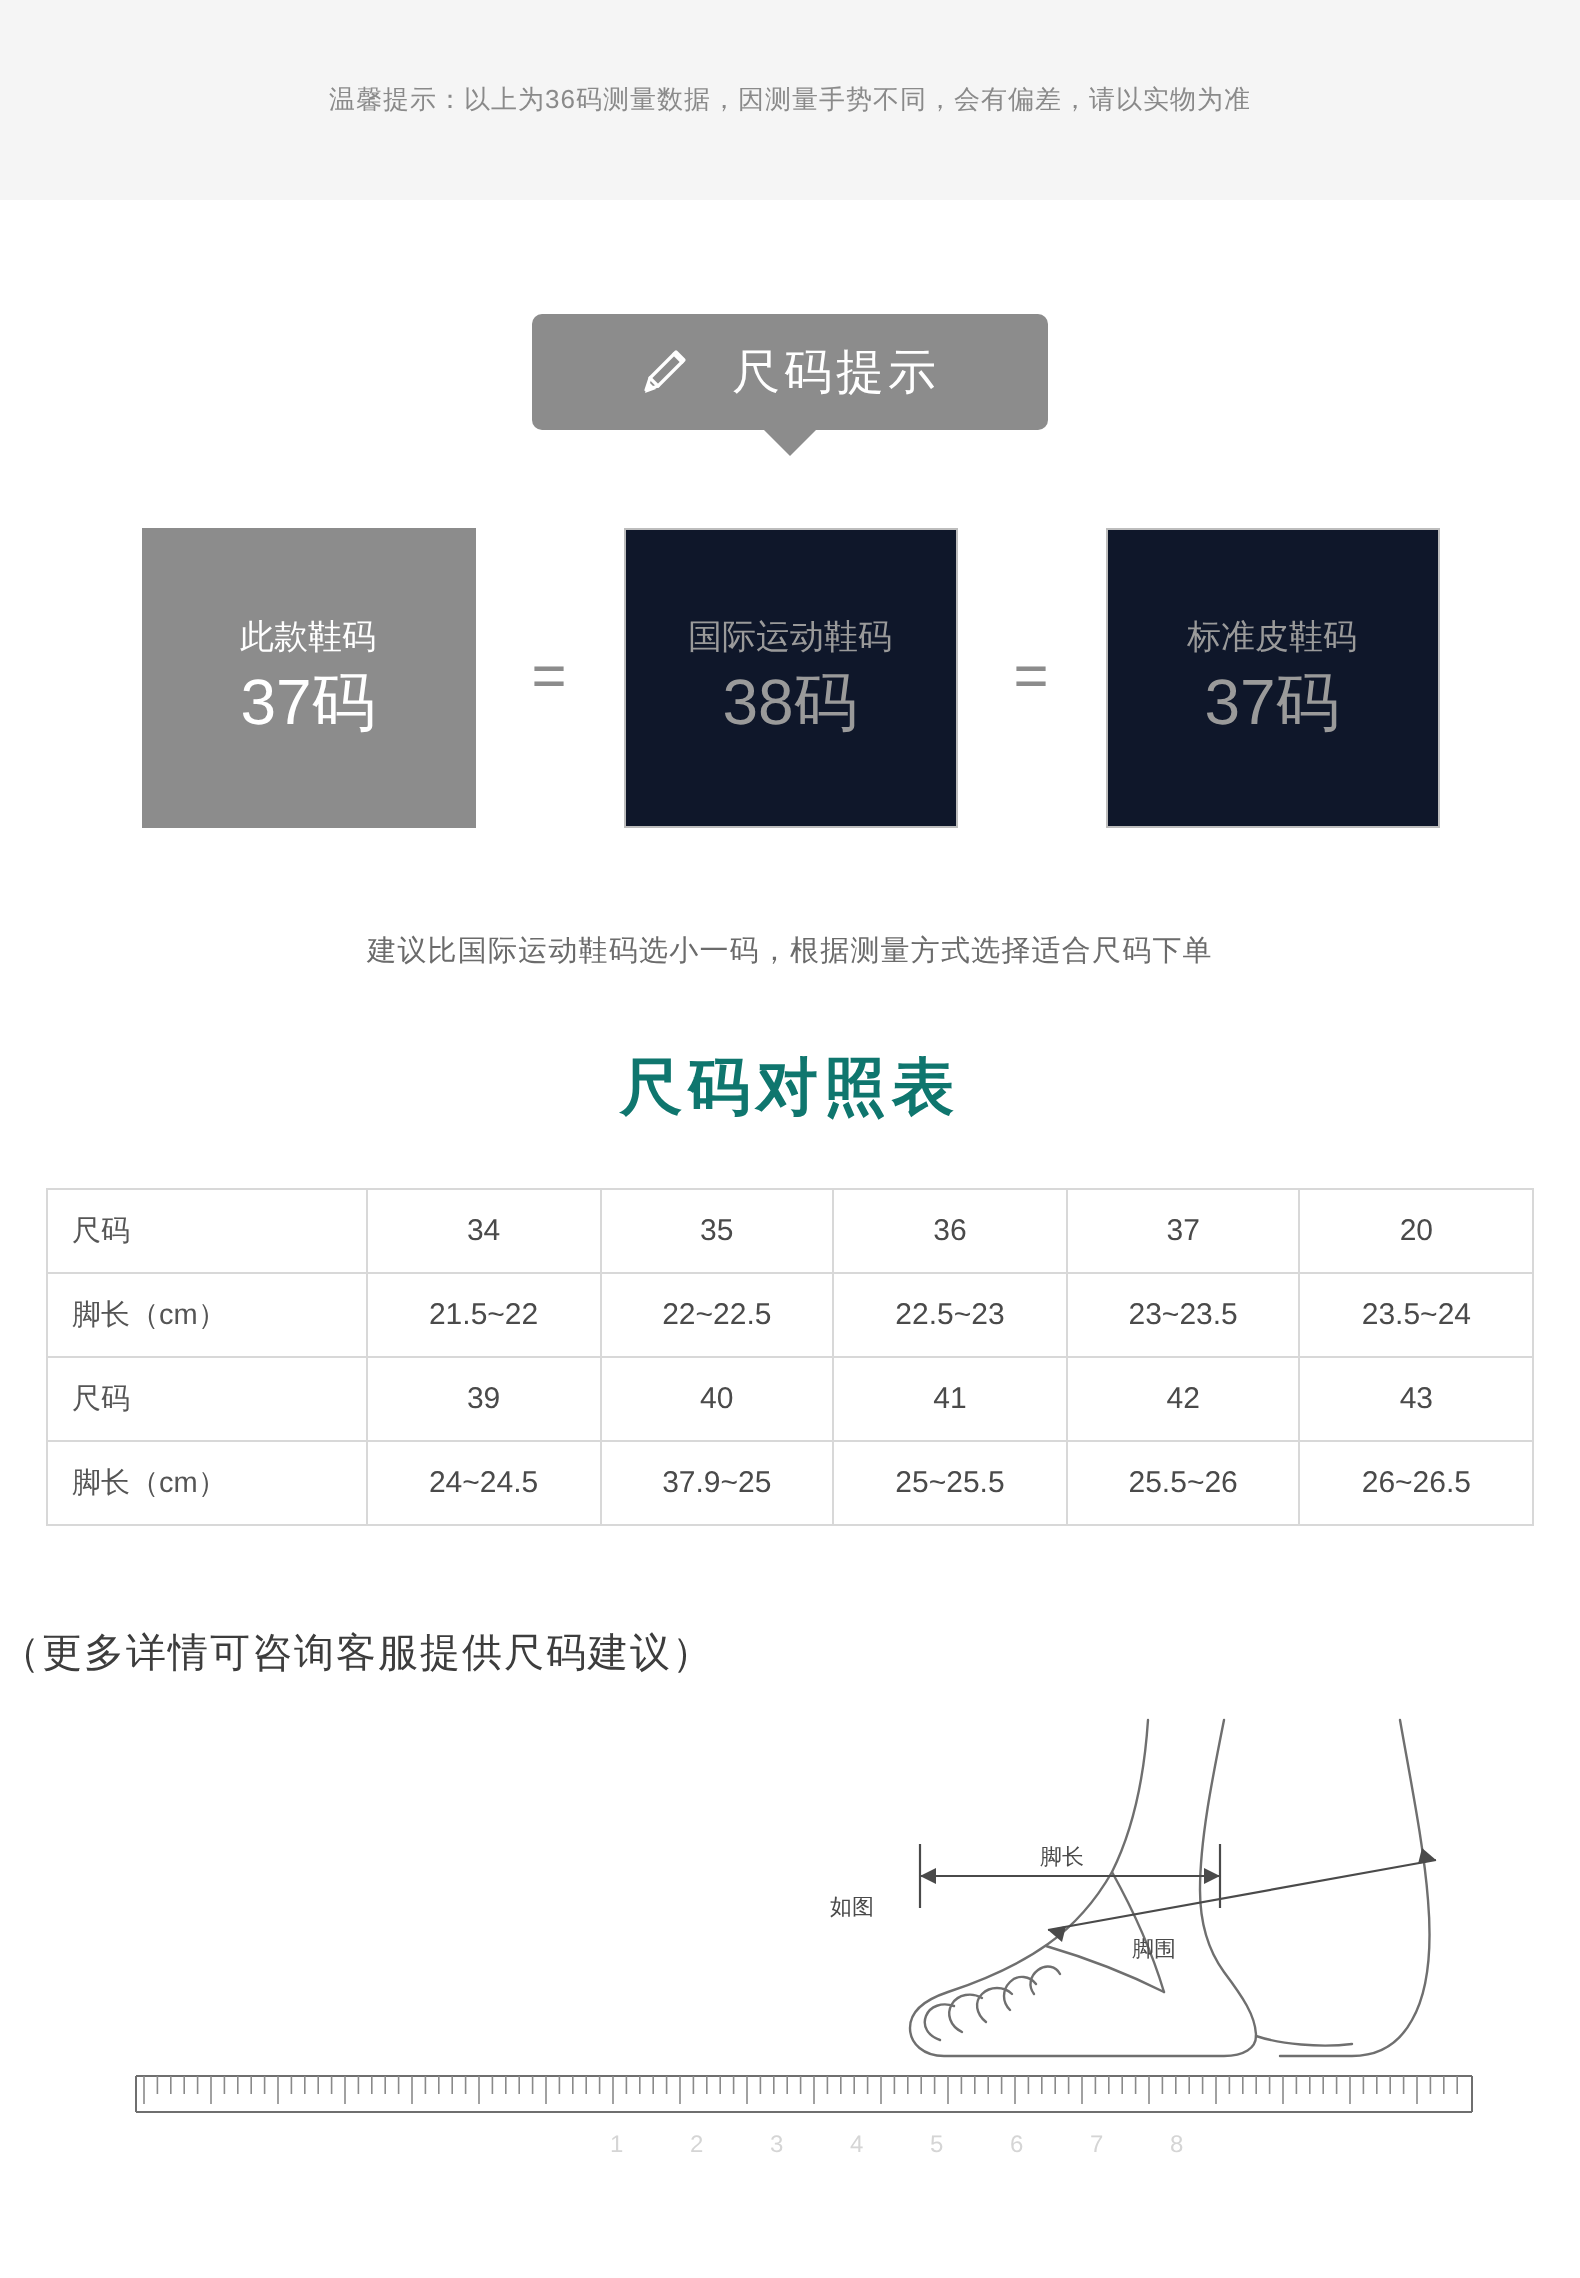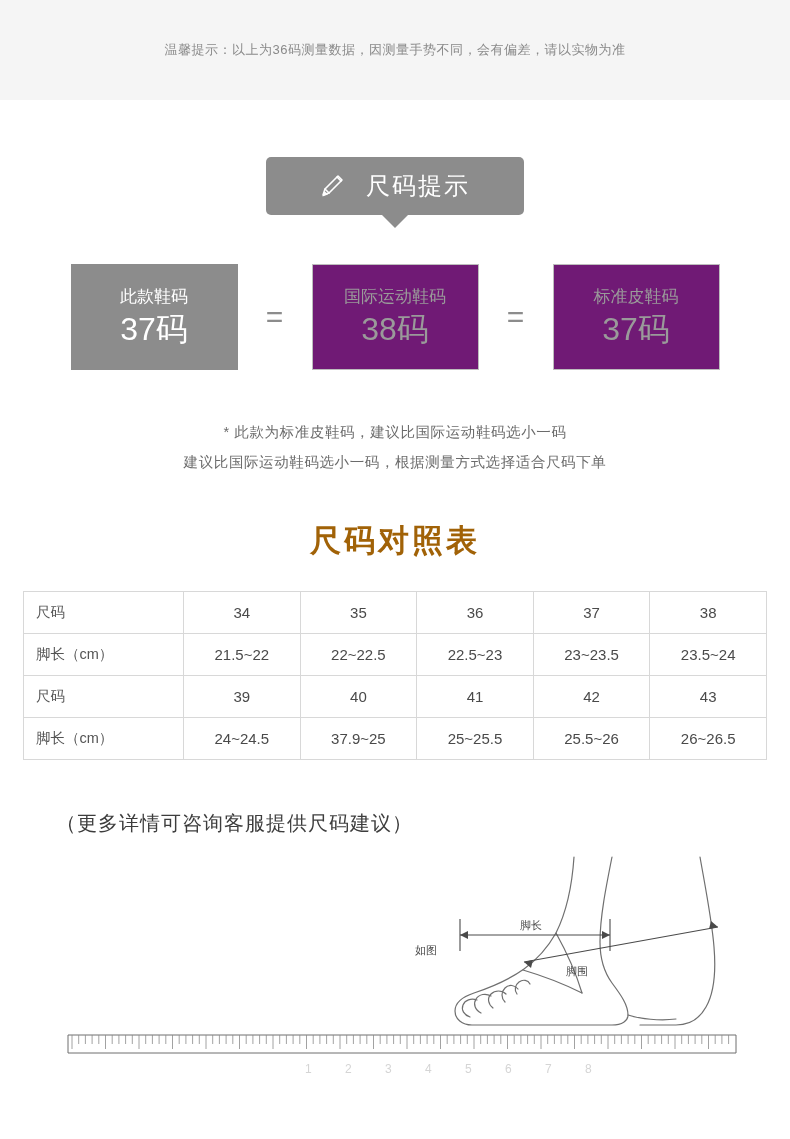--- a/index.html
+++ b/index.html
@@ -73,33 +73,33 @@
 
   
   .equiv-row {
     margin-top: 49px;
     display: flex;
     align-items: center;
     justify-content: center;
   }
   .equiv-box {
     width: 167px;
-    height: 106px;
+    height: 150px;
     box-sizing: border-box;
     display: flex;
     flex-direction: column;
     align-items: center;
     justify-content: center;
   }
   .equiv-box.filled {
     background: #8c8c8c;
   }
   .equiv-box.outlined {
     border: 1px solid #bdbdbd;
-    background: #701a75;
+    background: #0f172a;
   }
   .equiv-label {
     font-size: 17px;
     margin-bottom: 2px;
   }
   .equiv-value {
     font-size: 32px;
     line-height: 1.2;
   }
   .filled .equiv-label { color: #ffffff; }
@@ -118,25 +118,25 @@
     margin-top: 48px;
     text-align: center;
     color: #6b6b6b;
     font-size: 14.5px;
     line-height: 2.05;
     letter-spacing: 0.6px;
   }
 
   
   .chart-title {
-    margin-top: 43px;
+    margin-top: 31px;
     text-align: center;
     font-size: 31px;
     font-weight: bold;
-    color: #a16207;
+    color: #0f766e;
     letter-spacing: 3px;
   }
 
   
   .table-wrap {
     margin: 29px auto 0 auto;
     width: 744px;
   }
   table.size-table {
     border-collapse: collapse;
@@ -157,21 +157,20 @@
     width: 146px;
   }
   table.size-table td.num {
     font-size: 15px;
     color: #4a4a4a;
   }
 
   
   .bottom-note {
     margin-top: 50px;
-    padding-left: 56px;
     font-size: 20px;
     color: #3d3d3d;
     letter-spacing: 1px;
   }
 
   
   .illus-wrap {
     position: relative;
     margin-top: 10px;
     width: 720px;
@@ -215,36 +214,35 @@
     <div class="equiv-value">38码</div>
   </div>
   <div class="equals">=</div>
   <div class="equiv-box outlined">
     <div class="equiv-label">标准皮鞋码</div>
     <div class="equiv-value">37码</div>
   </div>
 </div>
 
 <div class="notes">
-  <div>* 此款为标准皮鞋码，建议比国际运动鞋码选小一码</div>
   <div>建议比国际运动鞋码选小一码，根据测量方式选择适合尺码下单</div>
 </div>
 
 <div class="chart-title">尺码对照表</div>
 
 <div class="table-wrap">
   <table class="size-table">
     <tbody>
       <tr>
         <td class="head">尺码</td>
         <td class="num">34</td>
         <td class="num">35</td>
         <td class="num">36</td>
         <td class="num">37</td>
-        <td class="num">38</td>
+        <td class="num">20</td>
       </tr>
       <tr>
         <td class="head">脚长（cm）</td>
         <td class="num">21.5~22</td>
         <td class="num">22~22.5</td>
         <td class="num">22.5~23</td>
         <td class="num">23~23.5</td>
         <td class="num">23.5~24</td>
       </tr>
       <tr>

